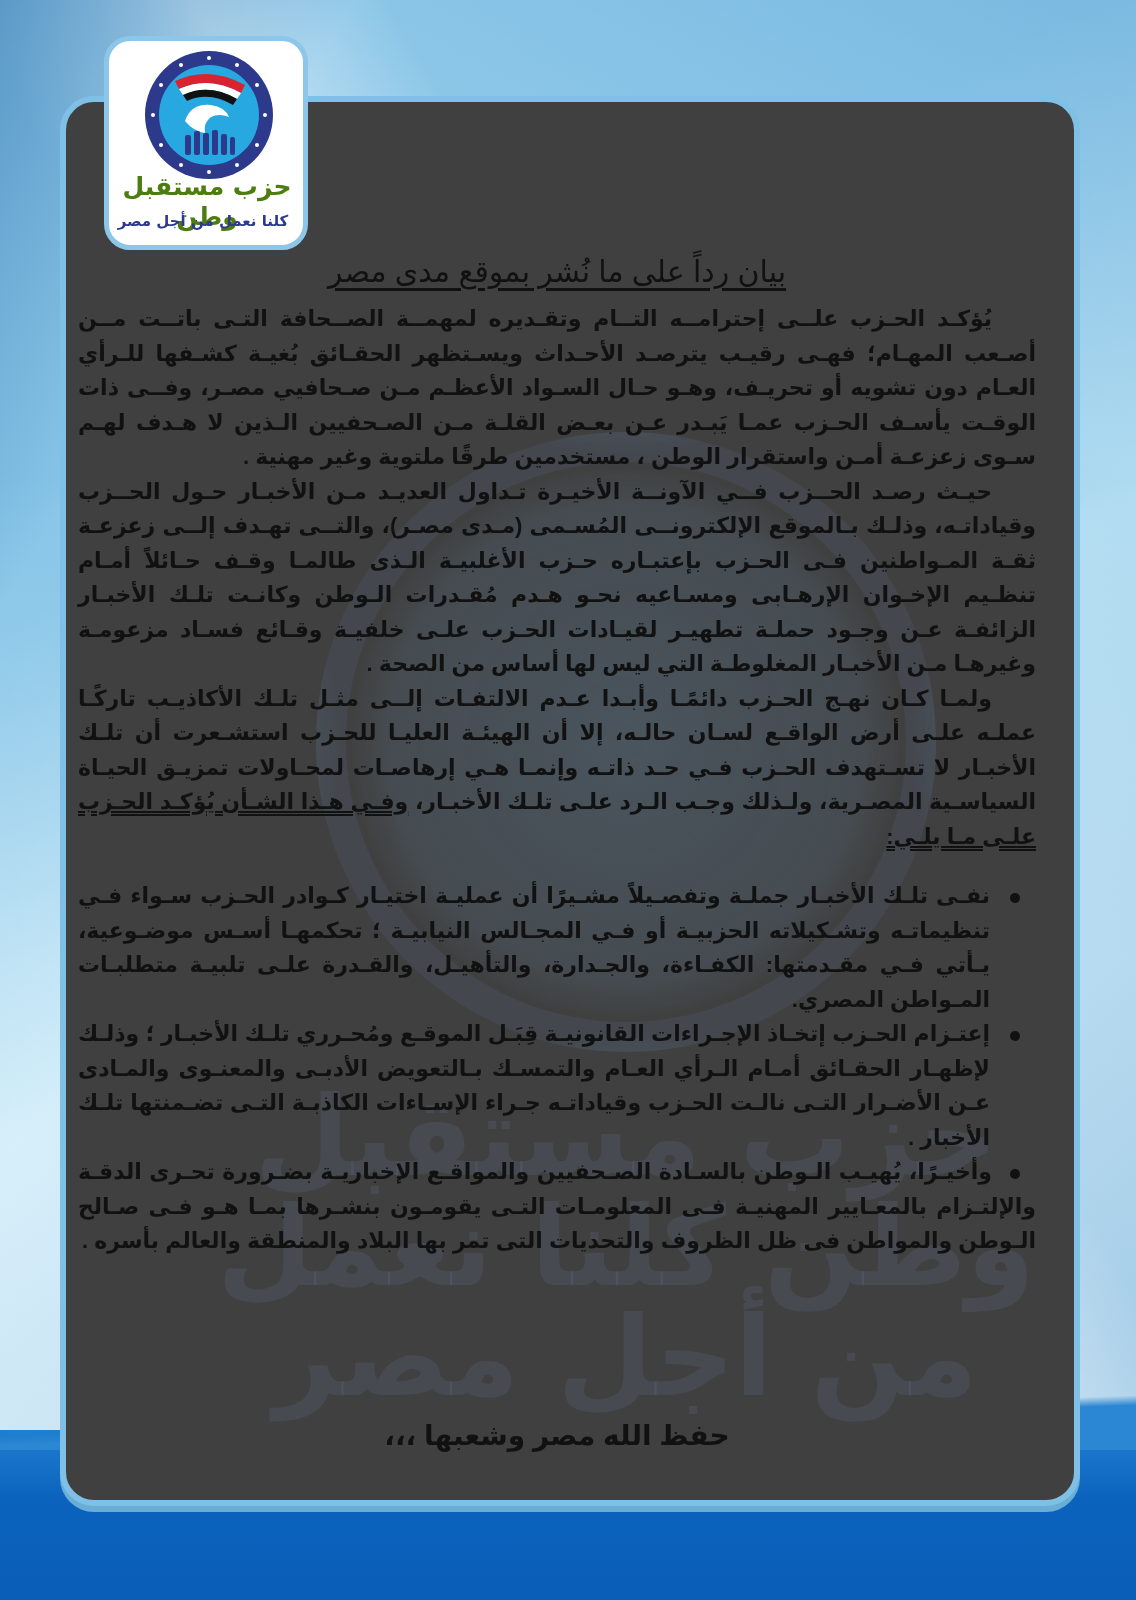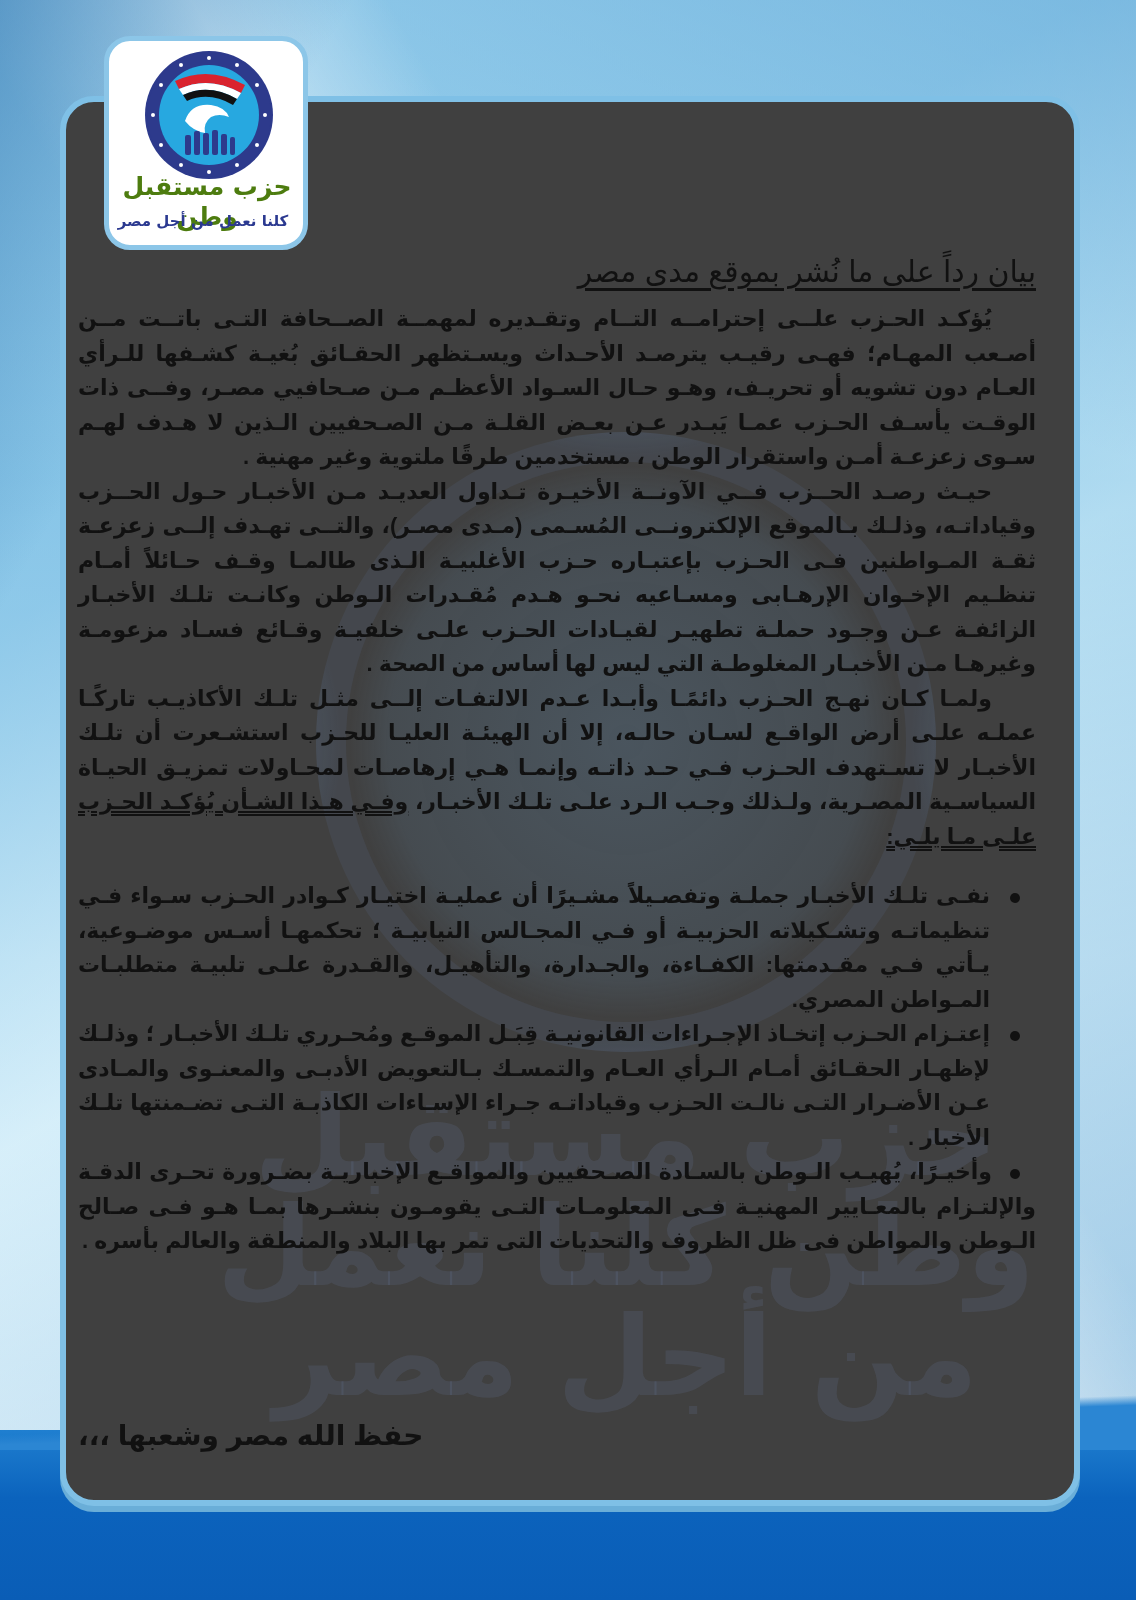--- a/index.html
+++ b/index.html
@@ -72,21 +72,21 @@
     font-family: "DejaVu Sans", sans-serif; font-weight: bold;
     font-size: 15px; color: #2b3990; line-height: 20px;
   }
   .doc {
     position: absolute; left: 78px; top: 252px; width: 958px;
     direction: rtl; text-align: justify;
     font-family: "Liberation Sans", "DejaVu Sans", sans-serif;
     color: #111111; z-index: 2;
   }
   .doc-title {
-    font-size: 30px; line-height: 40px;
+    text-align: center; font-size: 30px; line-height: 40px;
     text-decoration: underline; text-underline-offset: 6px;
     margin-bottom: 10px; font-weight: normal;
   }
   .para {
     font-size: 22px; line-height: 34.5px; font-weight: bold;
     text-indent: 44px;
     text-align-last: right;
   }
   .para .ul { text-decoration: underline; text-decoration-style: double; }
   .bullets { list-style: none; margin-right: 0; margin-top: 25px; }
@@ -94,21 +94,21 @@
     position: relative; padding-right: 46px;
     font-size: 22px; line-height: 34.5px; font-weight: bold;
     text-align: justify; text-align-last: right;
   }
   .bullets li .dot {
     position: absolute; right: 16px; top: 14px; width: 10px; height: 10px;
     border-radius: 50%; background: #111;
   }
   .closing {
     position: absolute; left: 78px; top: 1416px; width: 958px;
-    text-align: left; direction: rtl;
+    text-align: center; direction: rtl;
     font-family: "Liberation Sans", "DejaVu Sans", sans-serif;
     font-weight: bold; font-size: 28px; line-height: 40px; color: #111; z-index: 2;
   }
 </style>
 </head>
 <body>
 
 <div class="bg-top"></div>
 <div class="bg-bottom"></div>
 

